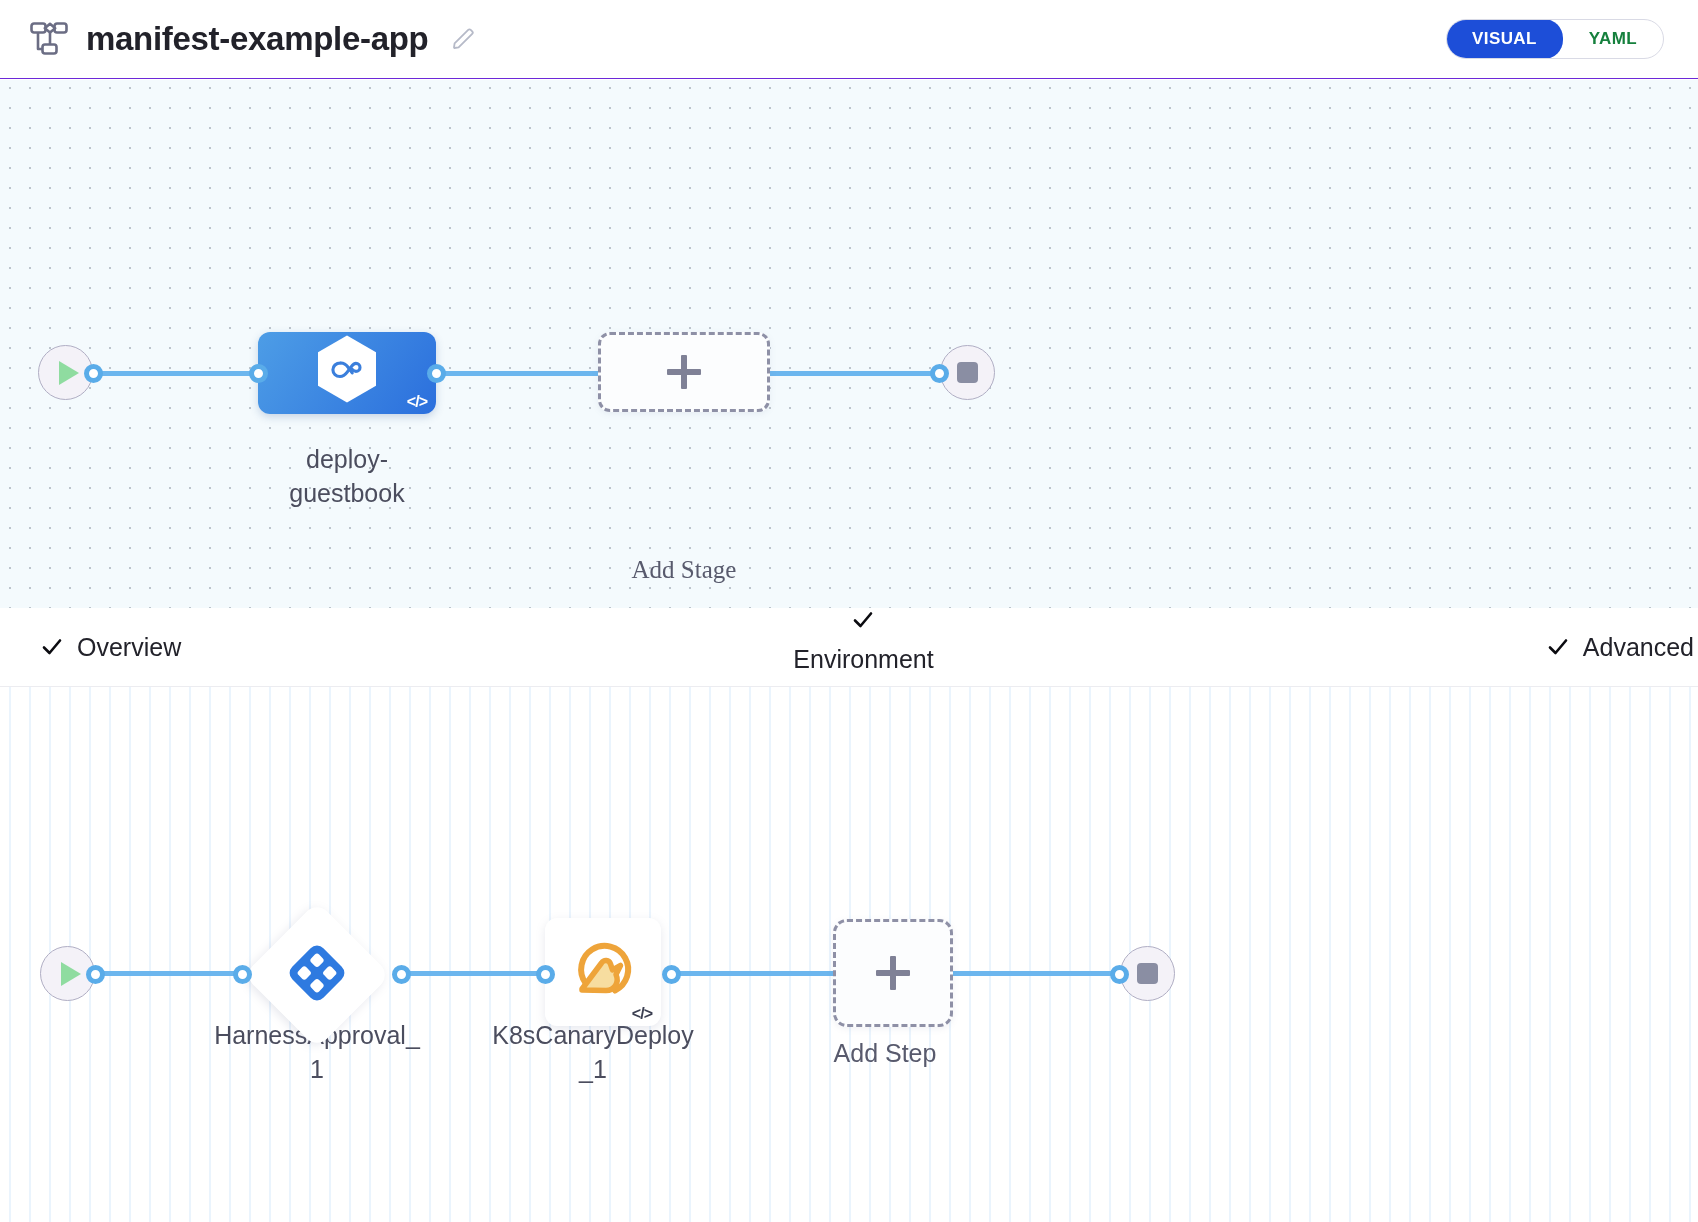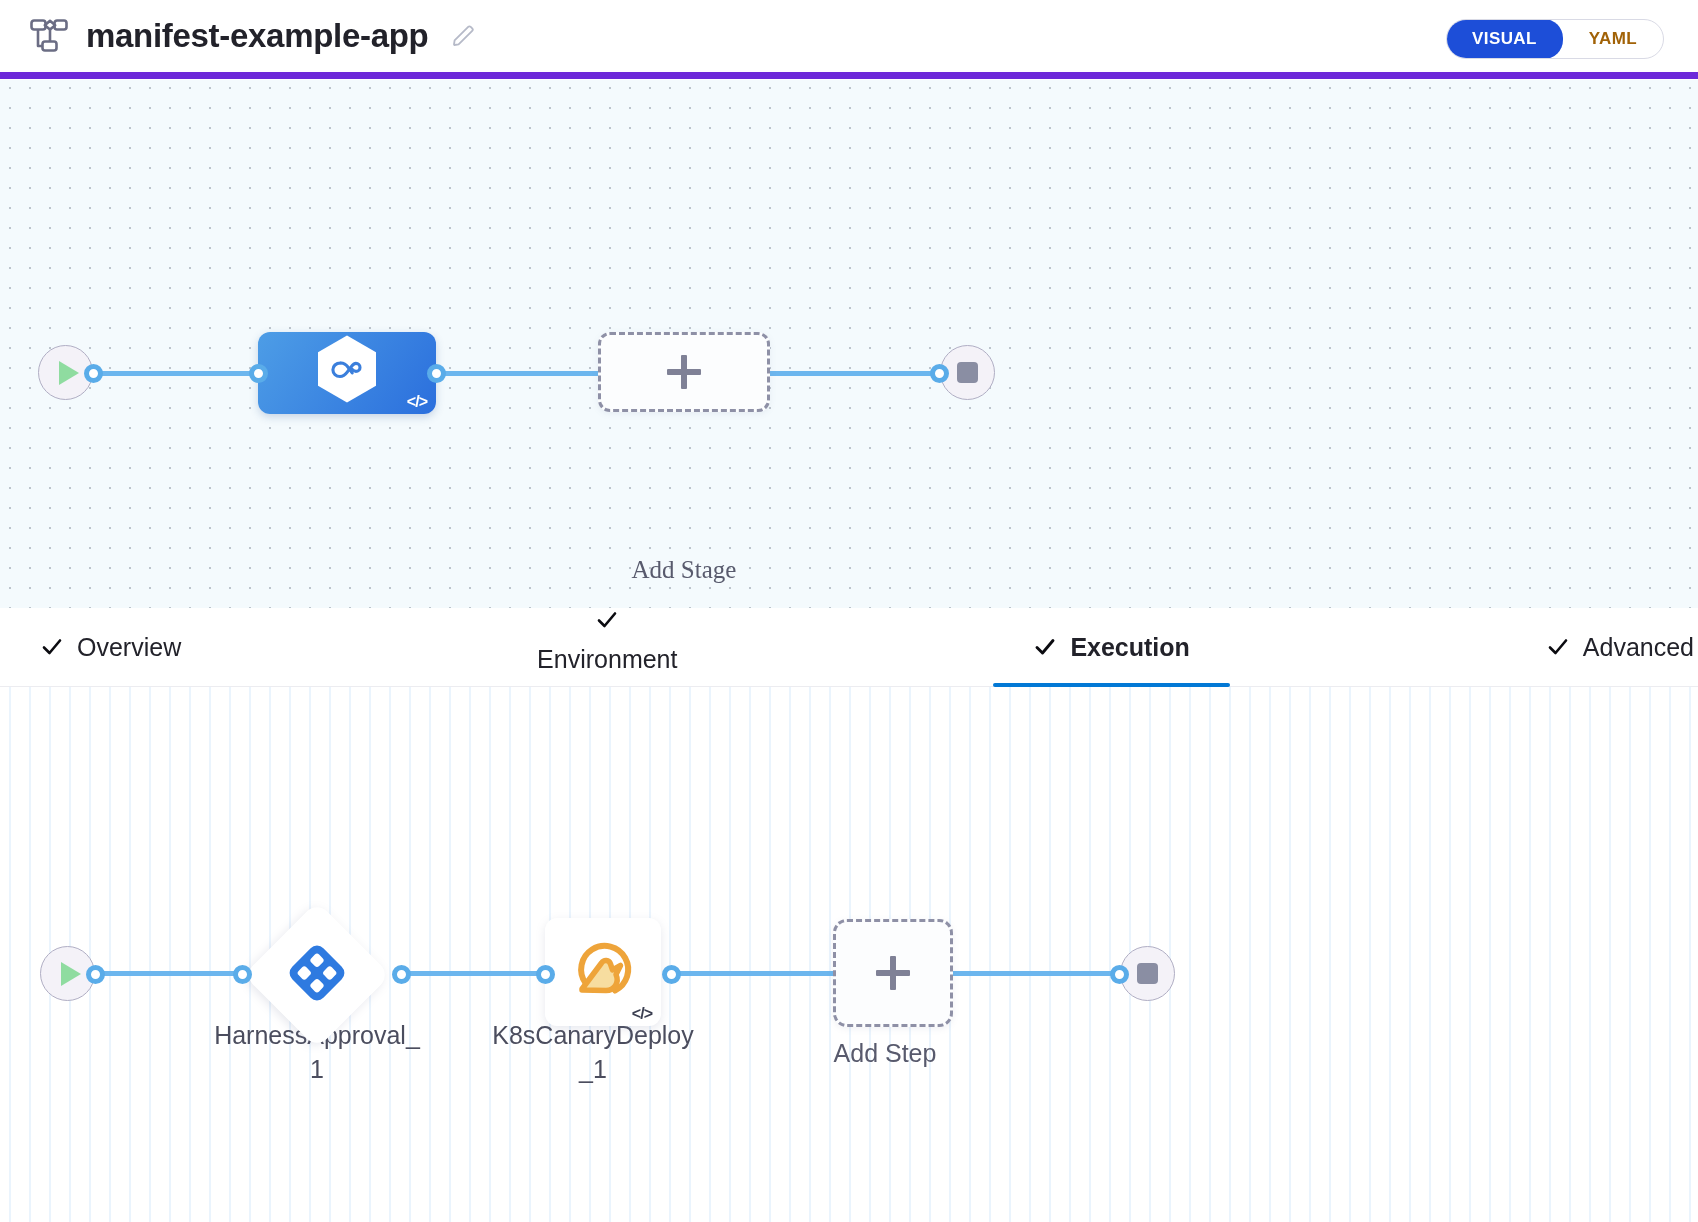--- a/index.html
+++ b/index.html
@@ -15,21 +15,21 @@
     position: relative;
   }
 
   
   .header {
     position: absolute;
     left: 0; top: 0;
     width: 1698px;
     height: 79px;
     background: #ffffff;
-    border-bottom: 7px solid #6d28d9;
+    border-bottom: 1px solid #6d28d9;
     display: flex;
     align-items: center;
     box-sizing: border-box;
   }
   .pipeline-icon {
     margin-left: 28px;
     width: 42px;
     height: 42px;
     display: flex;
     align-items: center;
@@ -68,21 +68,21 @@
   }
   .mode-seg {
     height: 38px;
     padding: 0 26px;
     display: flex;
     align-items: center;
     justify-content: center;
     font-size: 17px;
     font-weight: bold;
     letter-spacing: 0.4px;
-    color: #a16207;
+    color: #15803d;
     cursor: pointer;
     box-sizing: border-box;
   }
   .mode-seg.active {
     background: #1d4ed8;
     color: #ffffff;
     border-radius: 19px;
     margin: -1px 0 -1px -1px;
     height: 40px;
   }
@@ -341,20 +341,21 @@
         <path d="M33 2 L62 18.8 V52.2 L33 69 L4 52.2 V18.8 Z" fill="#ffffff"></path>
         <path d="M26.5 29.5 c-4.6 0 -7.6 3.1 -7.6 6.8 c0 3.8 3.1 6.7 7.1 6.7 c3.6 0 5.6 -2.1 7.2 -4.3 l4.1 -5.6 c1.4 -1.9 2.6 -3.2 4.6 -3.2 c2.4 0 4.1 1.7 4.1 4 c0 2.3 -1.7 4 -4.1 4 c-1.8 0 -3.1 -1 -4.4 -2.7" stroke="#3b7fdc" stroke-width="3.1" fill="none" stroke-linecap="round"></path>
         <path d="M26.9 29.5 c3.5 0 5.6 2.1 7.2 4.3 l4.1 5.6" stroke="#3b7fdc" stroke-width="3.1" fill="none" stroke-linecap="round"></path>
       </svg>
     </div>
     <div class="code-badge">&lt;/&gt;</div>
   </div>
   <div class="port" style="left:249px; top:284px;"></div>
   <div class="port" style="left:427px; top:284px;"></div>
 
+  <div class="node-caption" style="left:258px; top:363px; width:178px;">deploy-guestbook</div>
 
   <div class="add-node" style="left:598px; top:252px; width:172px; height:80px; border-radius:12px;">
     <div class="add-plus"></div>
   </div>
   <div class="node-caption muted" style="left:598px; top:473px; width:172px; top:473px;font-family:Liberation Serif, serif;">Add Stage</div>
 
   <div class="terminal" style="left:940px; top:265px;">
     <div class="stop-sq"></div>
   </div>
   <div class="port" style="left:930px; top:284px;"></div>
@@ -374,28 +375,20 @@
 
   <div class="tab" style="margin-right:105px;flex-direction:column;">
     <span class="tab-check">
       <svg width="24" height="24" viewBox="0 0 24 24" fill="none">
         <path d="M4 12.5 L9.5 18 L20 5.5" stroke="#0b0b10" stroke-width="2.6" stroke-linecap="round" stroke-linejoin="round"></path>
       </svg>
     </span>
     <span class="tab-label">Environment</span>
   </div>
 
-  <div class="tab active" style="margin-right:105px;">
-    <span class="tab-check">
-      <svg width="24" height="24" viewBox="0 0 24 24" fill="none">
-        <path d="M4 12.5 L9.5 18 L20 5.5" stroke="#0b0b10" stroke-width="2.9" stroke-linecap="round" stroke-linejoin="round"></path>
-      </svg>
-    </span>
-    <span class="tab-label">Execution</span>
-  </div>
 
   <div class="tab">
     <span class="tab-check">
       <svg width="24" height="24" viewBox="0 0 24 24" fill="none">
         <path d="M4 12.5 L9.5 18 L20 5.5" stroke="#0b0b10" stroke-width="2.6" stroke-linecap="round" stroke-linejoin="round"></path>
       </svg>
     </span>
     <span class="tab-label">Advanced</span>
   </div>
 </div>

